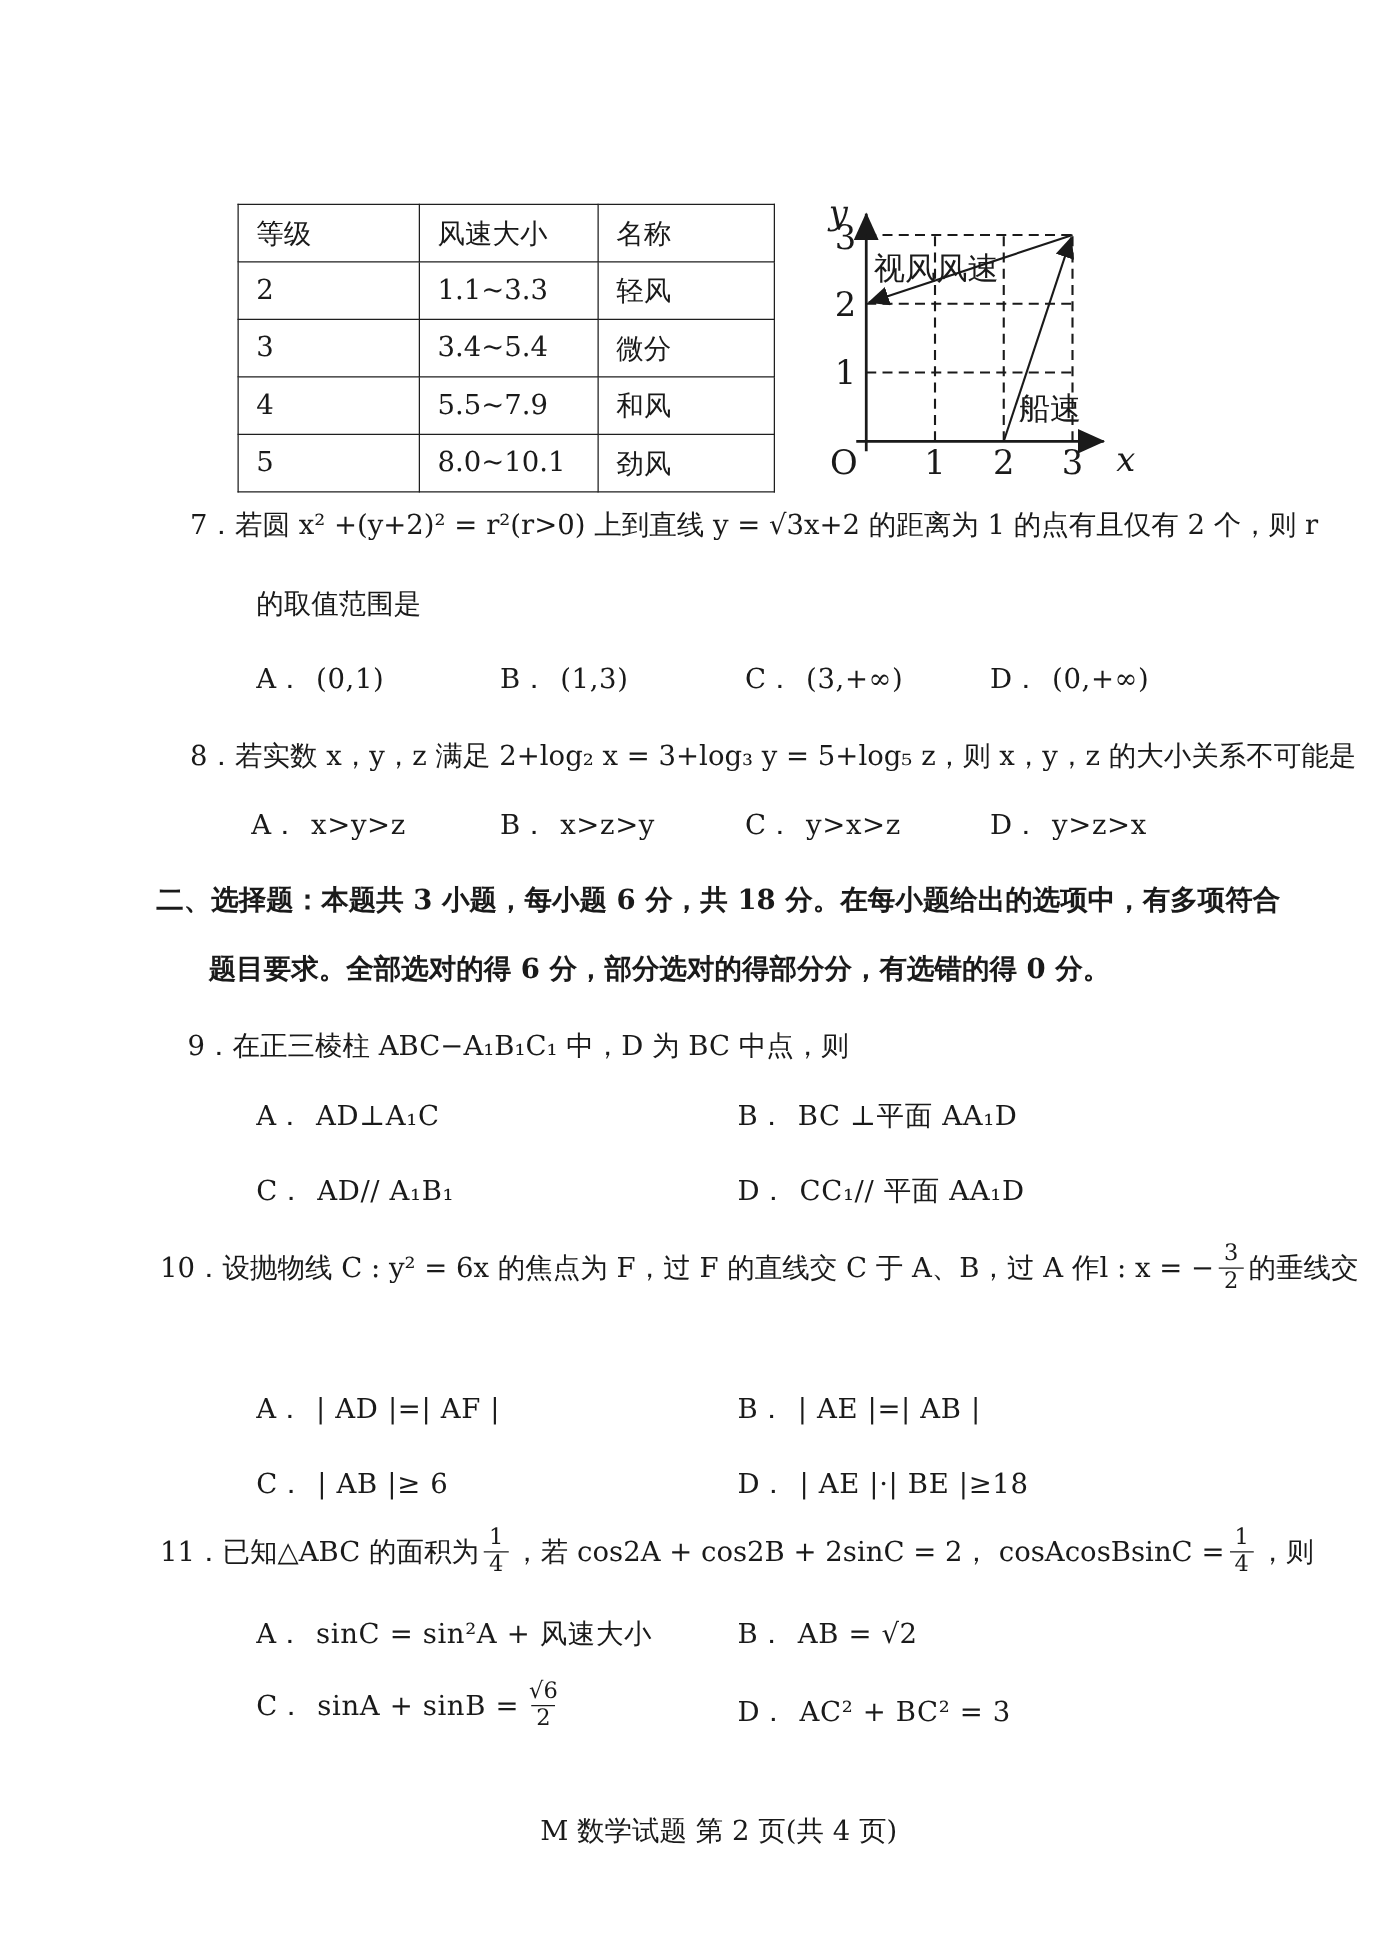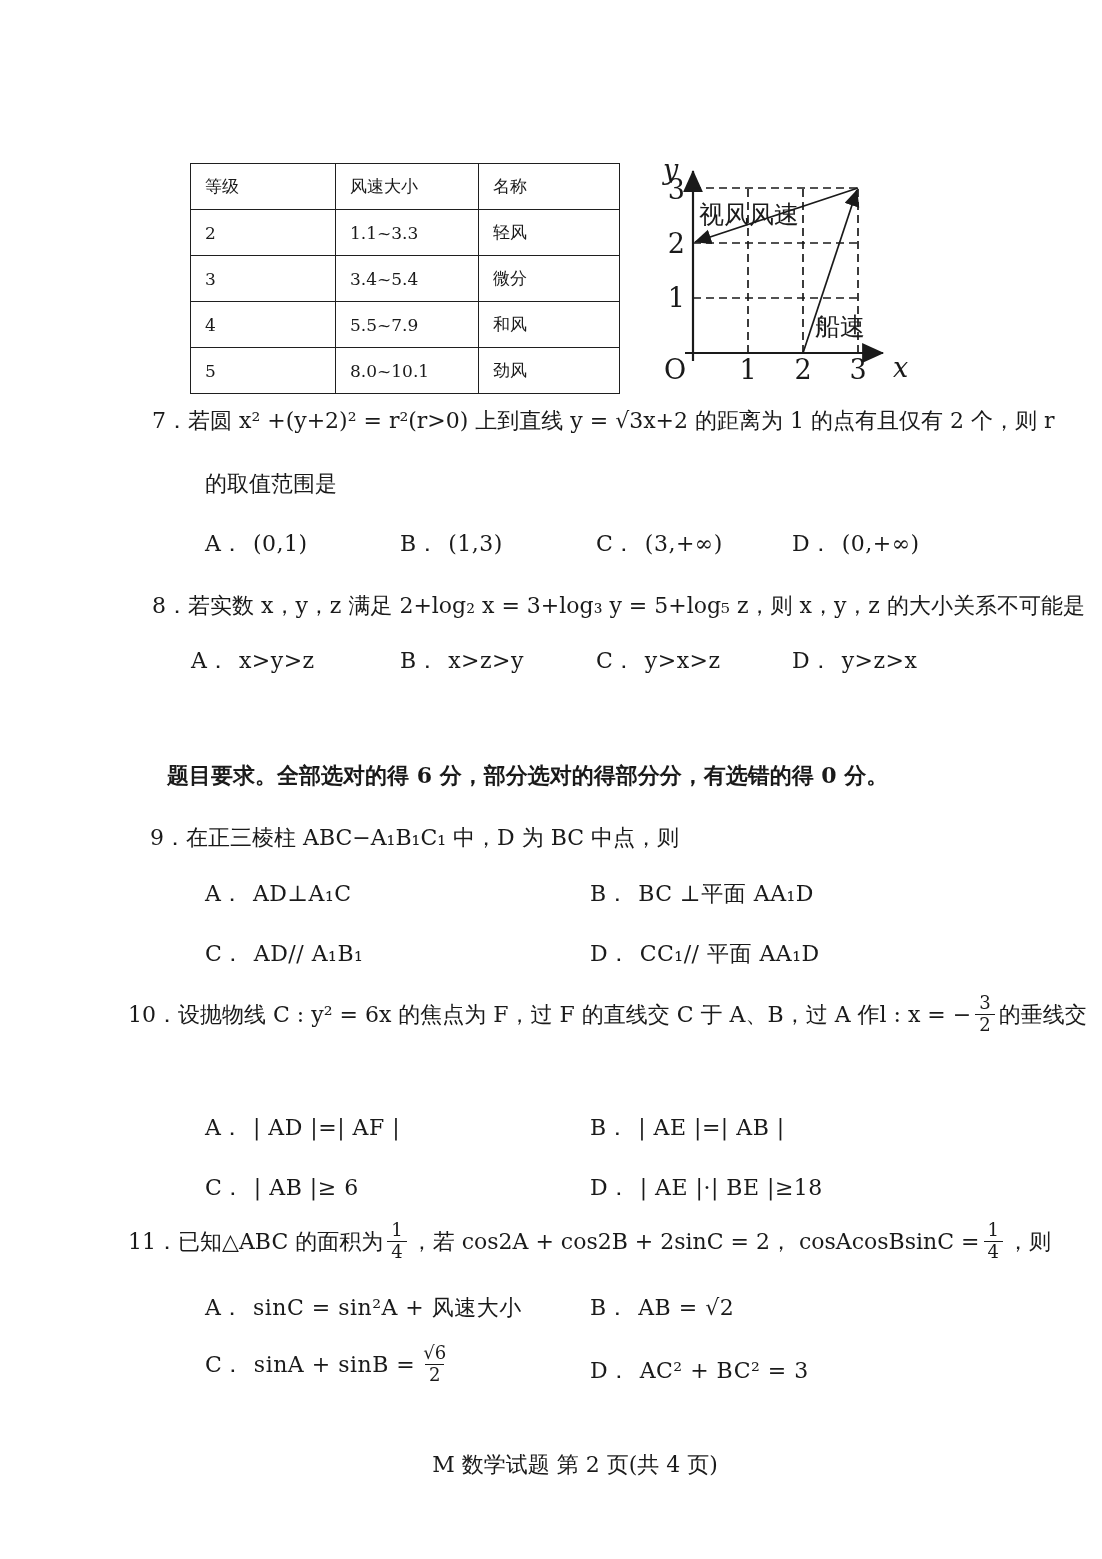--- a/index.html
+++ b/index.html
@@ -13,21 +13,21 @@
     overflow:hidden;
   }
   .line{position:absolute;white-space:nowrap;line-height:1.45;}
   .bold{font-weight:bold;}
   .olab{margin-right:10px;}
   .opt-text{letter-spacing:.5px;}
   
   table.wind{
     position:absolute;left:190px;top:163px;
     border-collapse:collapse;
-    font-size:17px;
+    font-size:22px;
   }
   table.wind td{
     border:1.6px solid #1f1f1f;
     height:45px;
     padding:0 0 0 14px;
     vertical-align:middle;
   }
   table.wind td.c1{width:130px;}
   table.wind td.c2{width:128px;}
   table.wind td.c3{width:126px;}
@@ -118,25 +118,26 @@
   </svg>
 
   <div class="line" style="left:152px;top:405px;">7．若圆 x² +(y+2)² = r²(r&gt;0) 上到直线 y = √3x+2 的距离为 1 的点有且仅有 2 个，则 r</div>
   <div class="line" style="left:205px;top:468px;">的取值范围是</div>
   <div class="line" style="left:205px;top:528px;"><span class="olab">A．</span><span class="opt-text">(0,1)</span></div>
   <div class="line" style="left:400px;top:528px;"><span class="olab">B．</span><span class="opt-text">(1,3)</span></div>
   <div class="line" style="left:596px;top:528px;"><span class="olab">C．</span><span class="opt-text">(3,+∞)</span></div>
   <div class="line" style="left:792px;top:528px;"><span class="olab">D．</span><span class="opt-text">(0,+∞)</span></div>
 
   <div class="line" style="left:152px;top:590px;">8．若实数 x，y，z 满足 2+log₂ x = 3+log₃ y = 5+log₅ z，则 x，y，z 的大小关系不可能是</div>
-  <div class="line" style="left:191px;top:645px;"><span class="olab">A．</span><span class="opt-text">x&gt;y&gt;z</span></div>
+  <div class="line" style="left:201px;top:645px;"><span class="olab">A．</span><span class="opt-text">x&gt;y&gt;z</span></div>
   <div class="line" style="left:400px;top:645px;"><span class="olab">B．</span><span class="opt-text">x&gt;z&gt;y</span></div>
   <div class="line" style="left:596px;top:645px;"><span class="olab">C．</span><span class="opt-text">y&gt;x&gt;z</span></div>
   <div class="line" style="left:792px;top:645px;"><span class="olab">D．</span><span class="opt-text">y&gt;z&gt;x</span></div>
 
+  <div class="line bold" style="left:125px;top:705px;">二、选择题：本题共 3 小题，每小题 6 分，共 18 分。在每小题给出的选项中，有多项符合</div>
   <div class="line bold" style="left:167px;top:760px;">题目要求。全部选对的得 6 分，部分选对的得部分分，有选错的得 0 分。</div>
 
   <div class="line" style="left:150px;top:822px;">9．在正三棱柱 ABC−A₁B₁C₁ 中，D 为 BC 中点，则</div>
   <div class="line" style="left:205px;top:878px;"><span class="olab">A．</span><span class="opt-text">AD⊥A₁C</span></div>
   <div class="line" style="left:590px;top:878px;"><span class="olab">B．</span><span class="opt-text">BC ⊥平面 AA₁D</span></div>
   <div class="line" style="left:205px;top:938px;"><span class="olab">C．</span><span class="opt-text">AD// A₁B₁</span></div>
   <div class="line" style="left:590px;top:938px;"><span class="olab">D．</span><span class="opt-text">CC₁// 平面 AA₁D</span></div>
 
   <div class="line" style="left:128px;top:995px;"><span>10．设抛物线 C : y² = 6x 的焦点为 F，过 F 的直线交 C 于 A、B，过 A 作l : x = −</span><span class="frac">
         <span class="num">3</span>

